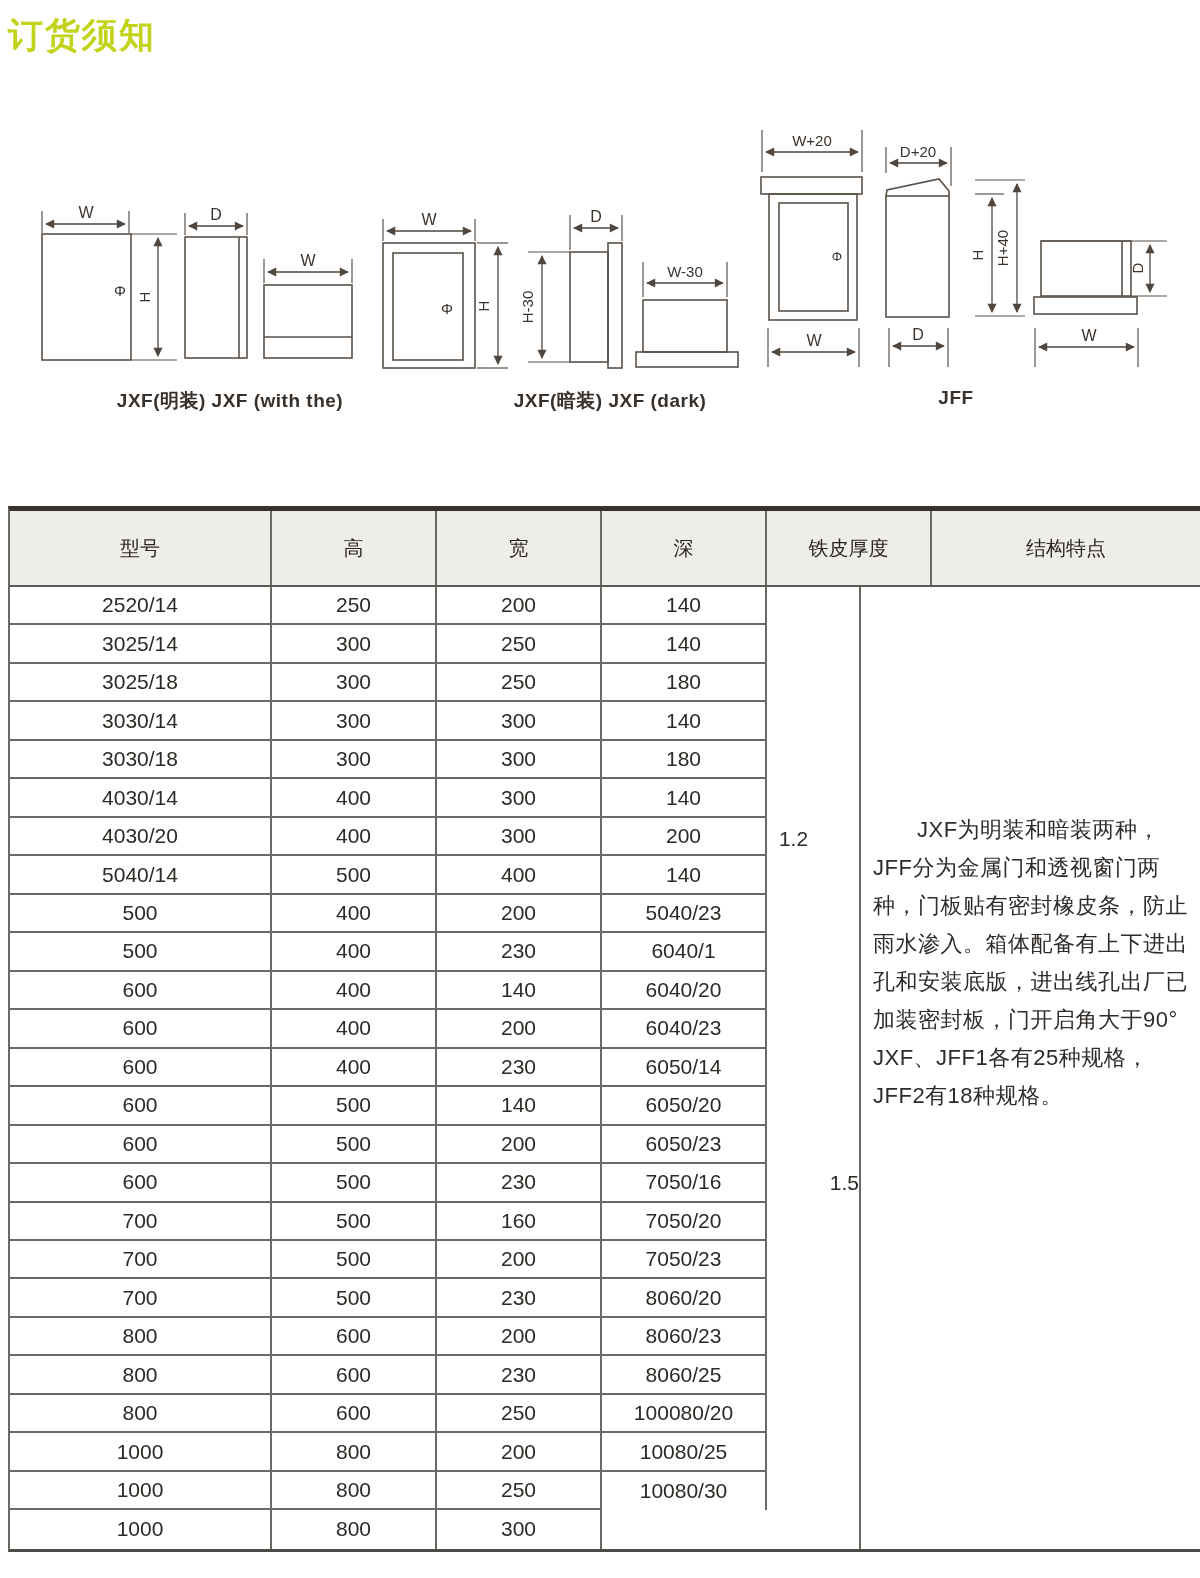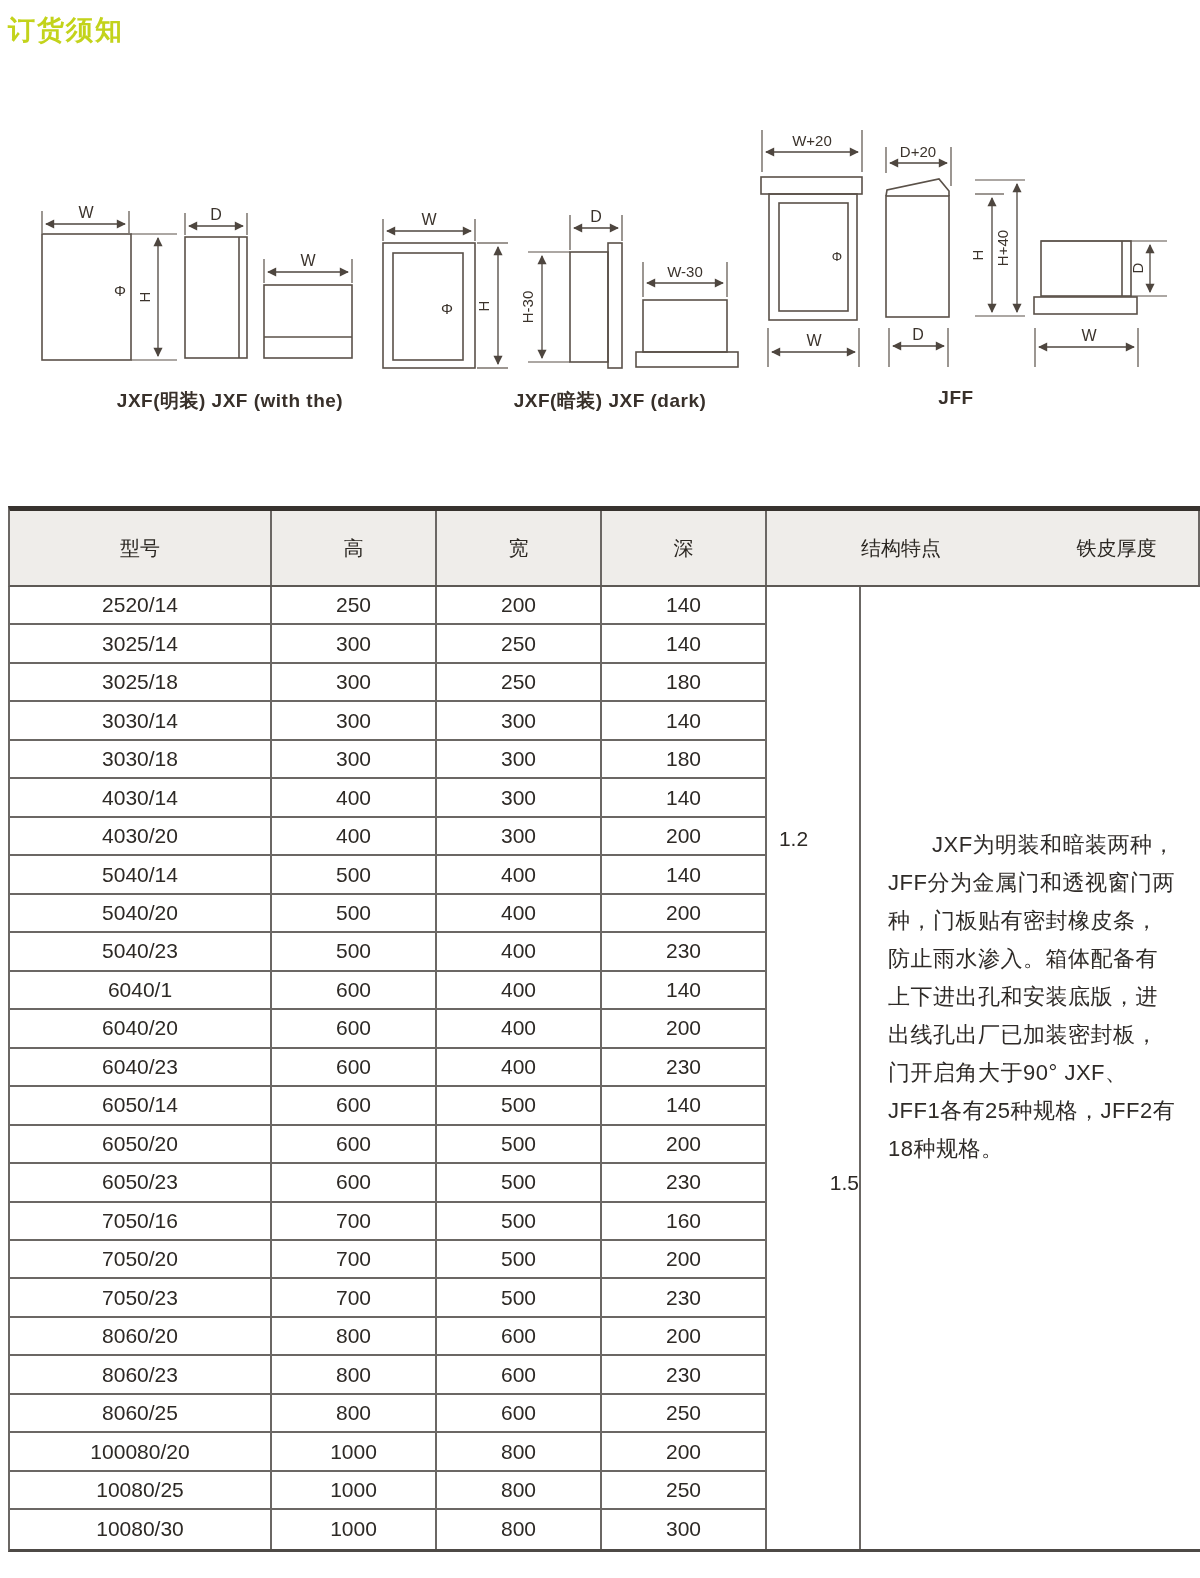--- a/index.html
+++ b/index.html
@@ -5,21 +5,21 @@
   :root{
     --line:#5a5149;
     --dim:#4e463f;
     --bline:#6b6764;
     --txt:#2d2925;
   }
   html,body{margin:0;padding:0;background:#ffffff;}
   body{font-family:"Liberation Sans","DejaVu Sans",sans-serif;}
   .page{position:relative;width:1200px;height:1578px;background:#fff;overflow:hidden;}
 
-  .title{position:absolute;top:12px;left:8px;font-size:27px;font-weight:bold;
+  .title{position:absolute;top:12px;left:8px;font-size:35px;font-weight:bold;
          color:#c3d31b;letter-spacing:2px;}
 
   .diagram-wrap{position:absolute;top:0;left:0;width:1200px;height:430px;}
   svg{display:block;}
   .box{fill:none;stroke:var(--line);stroke-width:1.6;}
   .ext{stroke:var(--line);stroke-width:1.2;}
   .dim{stroke:var(--dim);stroke-width:1.3;marker-start:url(#ah);marker-end:url(#ah);}
   svg text{fill:#3b332c;font-family:"Liberation Sans","DejaVu Sans",sans-serif;
            font-size:16px;text-anchor:middle;}
   svg text.f15{font-size:15px;}
@@ -40,21 +40,21 @@
   .grid{display:grid;grid-template-columns:262px 165px 165px 165px;
         grid-auto-rows:38.48px;width:718px;}
   .grid .td{display:flex;align-items:center;justify-content:center;
         font-size:21px;color:var(--txt);box-sizing:border-box;
         border-right:2px solid var(--bline);border-bottom:2px solid var(--bline);}
   .grid .td:nth-last-child(-n+4){border-bottom:none;}
   .thickness-cell{width:133px;position:relative;border-right:2px solid var(--bline);
         box-sizing:border-box;font-size:21px;color:var(--txt);}
   .tval{position:absolute;left:0;width:100%;text-align:center;transform:translateY(-50%);}
   .features-cell{flex:1;box-sizing:border-box;}
-  .features-cell p{margin:15px;padding:224px 8px 0 12px;font-size:22px;line-height:38px;
+  .features-cell p{margin:0;padding:224px 8px 0 12px;font-size:22px;line-height:38px;
         color:#2f2b28;text-indent:2em;letter-spacing:0.5px;}
 </style>
 </head>
 <body>
 
 <div class="page">
 
   <div class="title">订货须知</div>
 
   <div class="diagram-wrap">
@@ -177,22 +177,22 @@
       </g>
     </svg>
   </div>
 
   <div class="spec-table">
     <div class="thead">
       <div class="th c-model">型号</div>
       <div class="th c-num">高</div>
       <div class="th c-num">宽</div>
       <div class="th c-num">深</div>
+      <div class="th c-num">铁皮厚度</div>
       <div class="th c-feat">结构特点</div>
-      <div class="th c-num">铁皮厚度</div>
     </div>
     <div class="tbody">
       <div class="grid">
   <div class="td">2520/14</div>
   <div class="td">250</div>
   <div class="td">200</div>
   <div class="td">140</div>
 
   <div class="td">3025/14</div>
   <div class="td">300</div>
@@ -222,21 +222,20 @@
   <div class="td">4030/20</div>
   <div class="td">400</div>
   <div class="td">300</div>
   <div class="td">200</div>
 
   <div class="td">5040/14</div>
   <div class="td">500</div>
   <div class="td">400</div>
   <div class="td">140</div>
 
-  <div class="td">5040/20</div>
   <div class="td">500</div>
   <div class="td">400</div>
   <div class="td">200</div>
 
   <div class="td">5040/23</div>
   <div class="td">500</div>
   <div class="td">400</div>
   <div class="td">230</div>
 
   <div class="td">6040/1</div>

